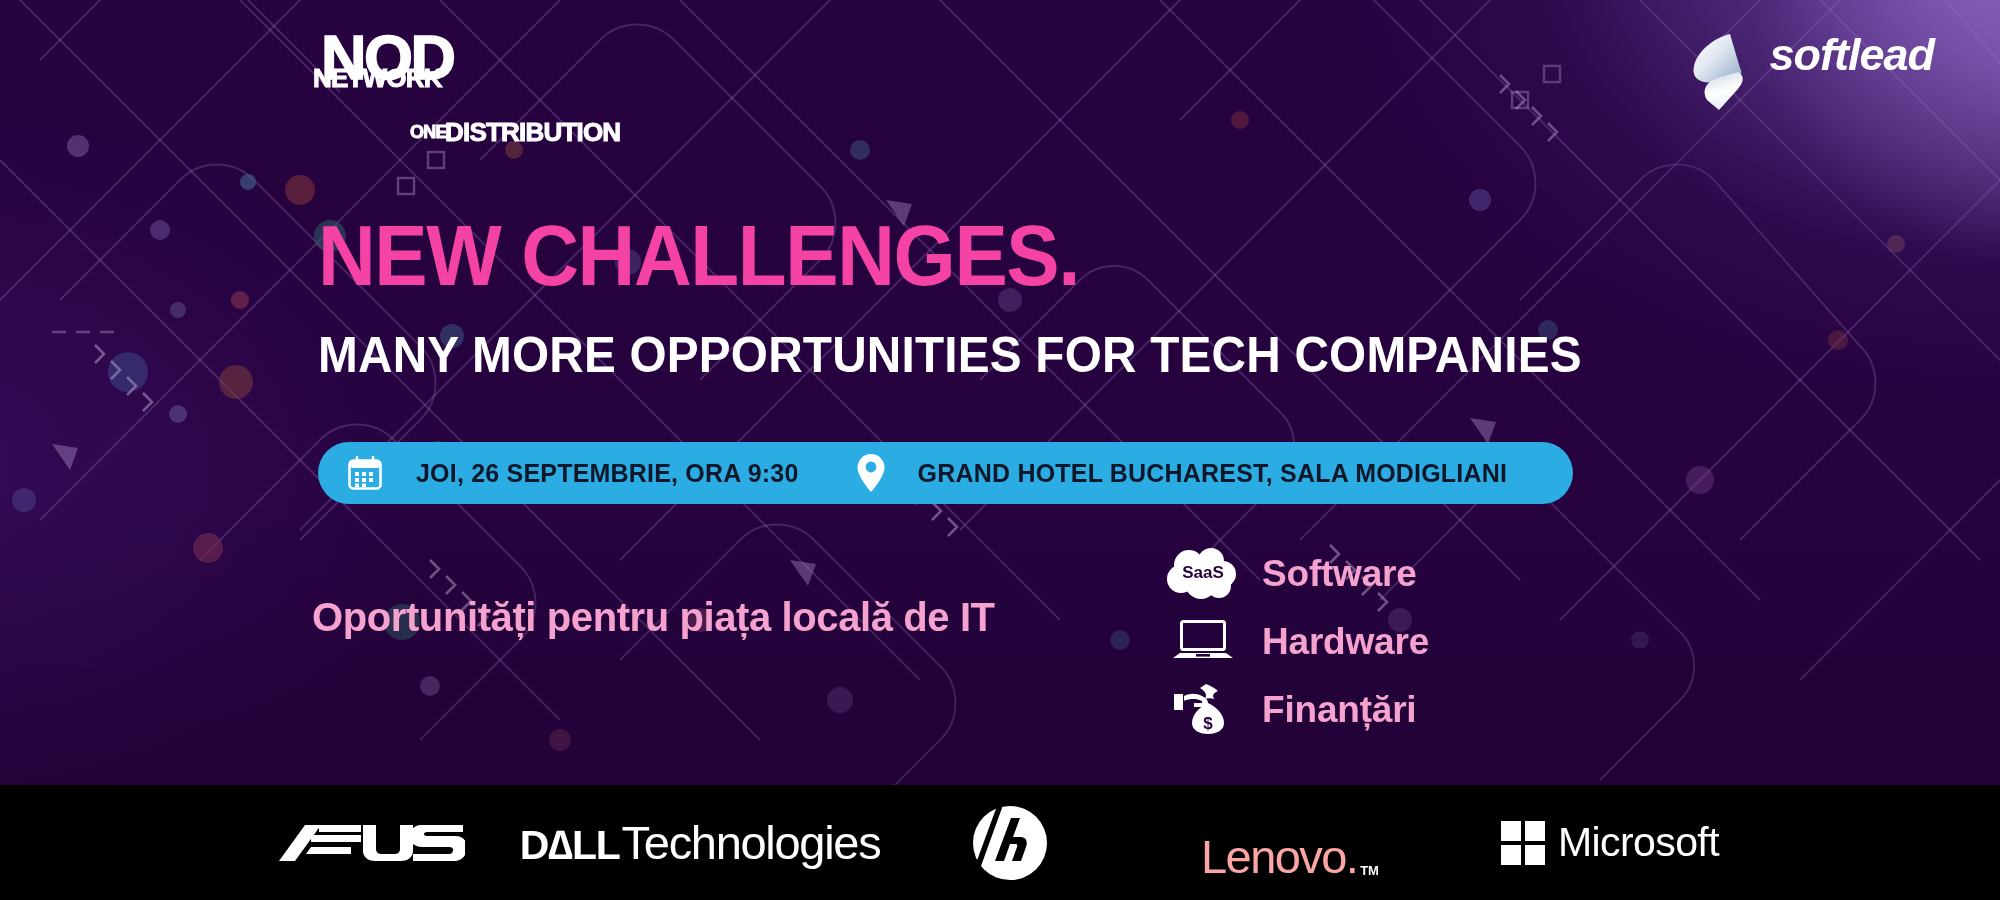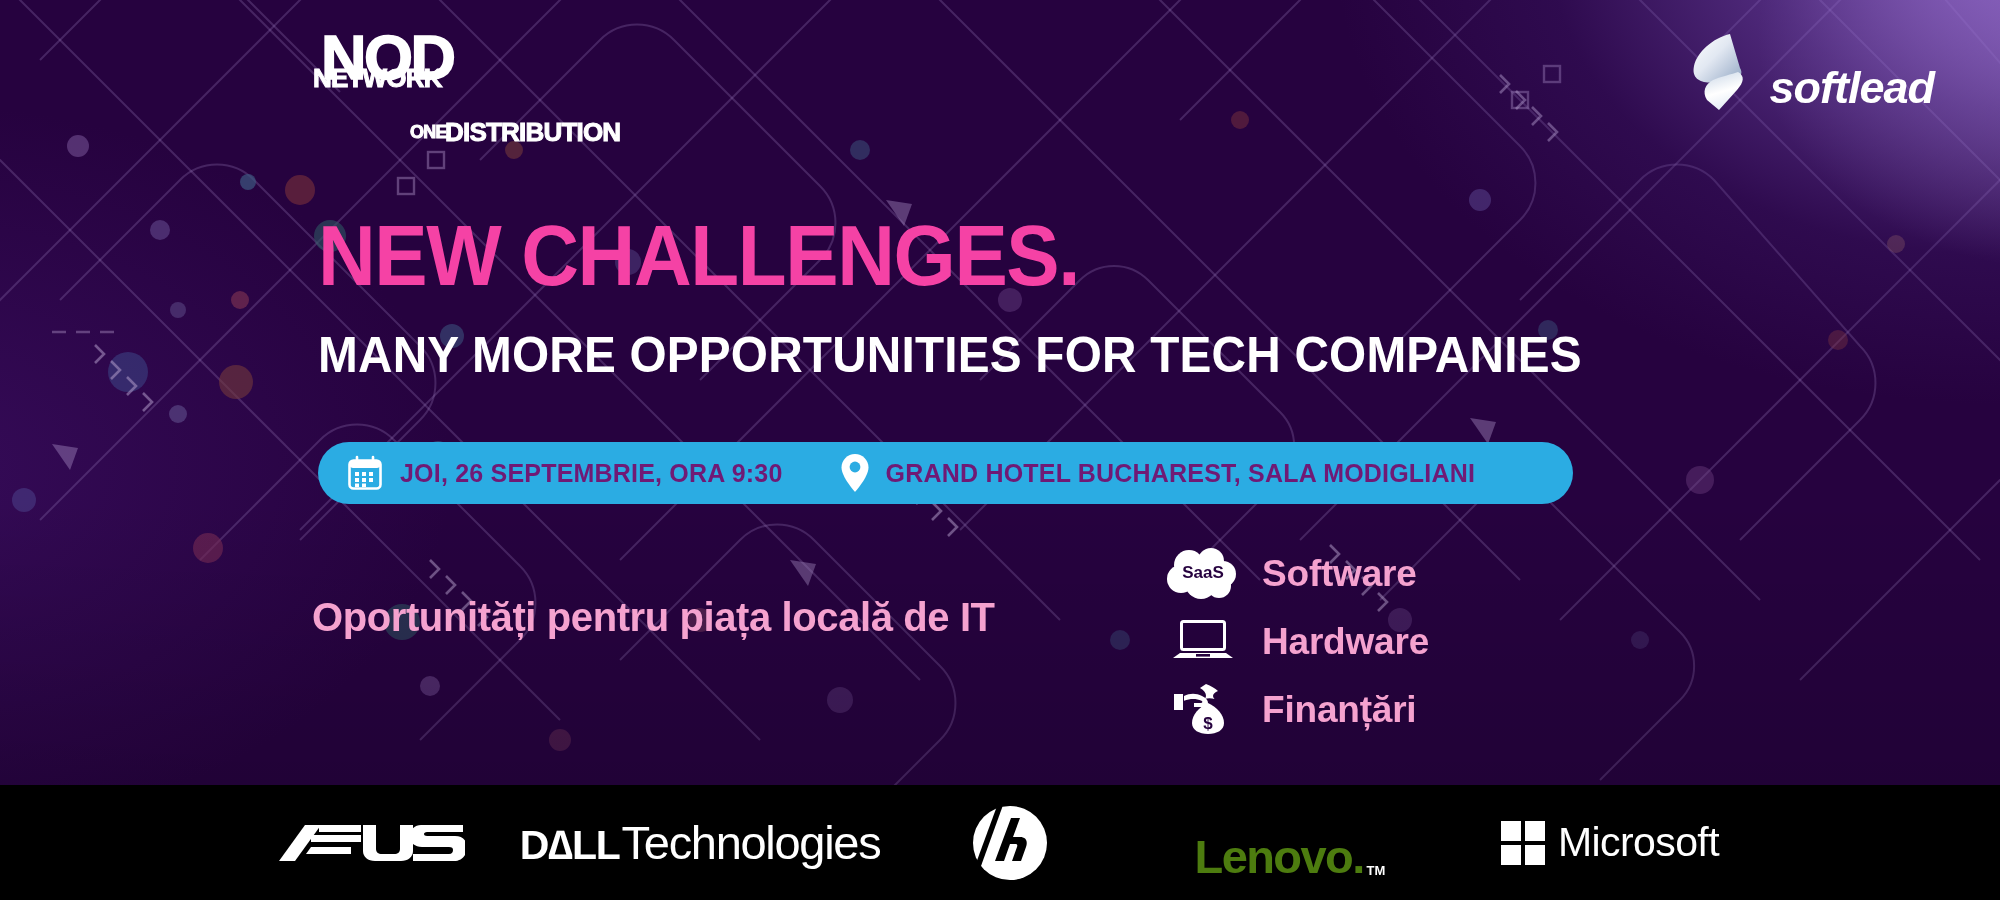--- a/index.html
+++ b/index.html
@@ -101,21 +101,21 @@
     line-height: 1;
     -webkit-text-stroke: 1px #ffffff;
   }
 
   .logo-softlead {
     position: absolute;
     right: 66px;
     top: 32px;
     height: 78px;
     display: flex;
-    align-items: flex-end;
+    align-items: flex-start;
     gap: 16px;
   }
   .softlead-mark { width: 64px; height: 78px; display: block; }
   .softlead-word {
     color: #ffffff;
     font-size: 45px;
     font-style: italic;
     font-weight: 700;
     letter-spacing: -1px;
     line-height: 1;
@@ -160,25 +160,25 @@
     border-radius: 34px;
     display: flex;
     align-items: center;
     white-space: nowrap;
   }
   .pill-seg { display: flex; align-items: center; height: 100%; }
   .pill-seg.date { padding-left: 28px; }
   .pill-seg.venue { padding-left: 57px; }
   .pill-icon { display: block; flex: none; }
   .pill-text {
-    color: #701a75;
+    color: #0f172a;
     font-size: 25px;
     font-weight: 700;
     letter-spacing: 0.2px;
-    margin-left: 16px;
+    margin-left: 32px;
     line-height: 1;
   }
 
   
   .tagline {
     position: absolute;
     left: 312px;
     top: 597px;
     color: #F5A2CF;
     font-size: 40px;
@@ -250,23 +250,23 @@
   .dell-tech {
     font-size: 47px;
     font-weight: 400;
     letter-spacing: -1.3px;
     color: #ffffff;
     margin-left: 2px;
   }
   .lenovo-wrap { display: flex; align-items: flex-end; }
   .lenovo-word {
     font-size: 47px;
-    font-weight: 700;
+    font-weight: 400;
     letter-spacing: -1.6px;
-    color: #4d7c0f;
+    color: #fca5a5;
     margin-top: 28px;
   }
   .lenovo-tm {
     font-size: 13px;
     font-weight: 700;
     color: #ffffff;
     margin-left: 3px;
     margin-bottom: 6px;
   }
   .ms-wrap { display: flex; align-items: center; gap: 13px; }

